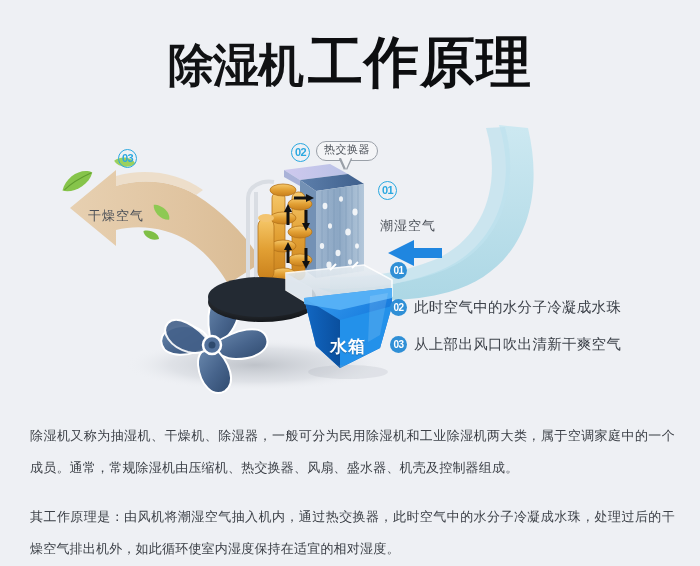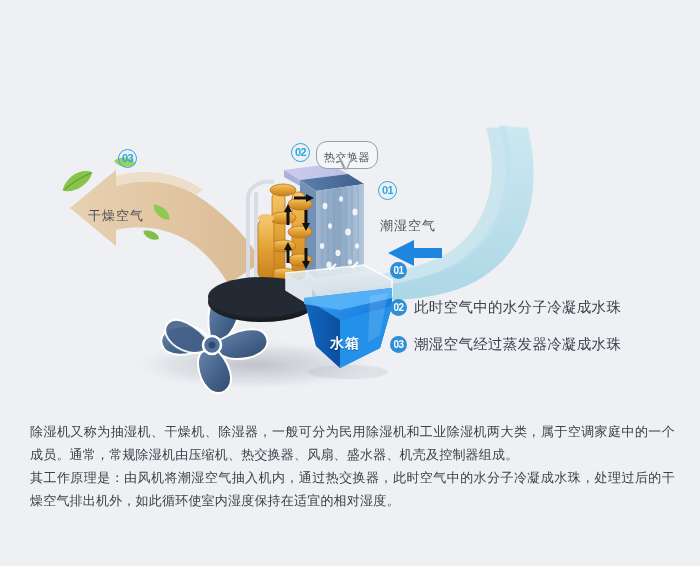--- a/index.html
+++ b/index.html
@@ -74,38 +74,38 @@
     color: #4a4f57;
     letter-spacing: 1px;
   }
 
   
   .bubble {
     position: absolute;
     background: #f4f5f7;
     border: 1.4px solid #9aa0a8;
     border-radius: 11px;
-    padding: 8px 7px 3px 7px;
+    padding: 0 7px 3px 7px;
     font-size: 11px;
     color: #4e535a;
     letter-spacing: 0.5px;
     white-space: nowrap;
   }
   .bubble-tail {
     position: absolute;
     width: 0; height: 0;
     border-left: 5px solid transparent;
     border-right: 5px solid transparent;
     border-top: 11px solid #f4f5f7;
     filter: drop-shadow(0 1.4px 0 #9aa0a8) drop-shadow(1.2px 0 0 #9aa0a8) drop-shadow(-1.2px 0 0 #9aa0a8);
   }
 
   .tank-label {
     position: absolute;
-    font-size: 14px;
+    font-size: 17px;
     color: #ffffff;
     font-weight: 700;
     letter-spacing: 1px;
     text-shadow: 0 1px 1px rgba(0,0,0,.25);
   }
 
   
   .watermark {
     position: absolute;
     left: 203px; top: 258px;
@@ -156,32 +156,35 @@
   }
 
   
   .body-copy {
     position: absolute;
     left: 30px; top: 420px;
     width: 645px;
   }
   .para {
     font-size: 13px;
-    line-height: 23px;
+    line-height: 32px;
     color: #3c4047;
     letter-spacing: 0.2px;
     text-align: justify;
   }
-  .para + .para { }
+  .para + .para { margin-top: 17px; }
 </style>
 </head>
 <body>
 
 <div id="page">
 
+  <div class="title-bar">
+    <span class="title-a">除湿机</span><span class="title-b">工作原理</span>
+  </div>
 
   <div class="diagram">
 
     <svg width="700" height="290" viewBox="0 0 700 290" xmlns="http://www.w3.org/2000/svg">
       <defs>
         <linearGradient id="gBeige" x1="0" y1="0" x2="1" y2="0">
           <stop offset="0%" stop-color="#e7d0b1"></stop>
           <stop offset="60%" stop-color="#e0c4a0"></stop>
           <stop offset="100%" stop-color="#d9bb93"></stop>
         </linearGradient>
@@ -413,21 +416,21 @@
   <div class="steps">
     <div class="step">
       <span class="step-badge">01</span>
     </div>
     <div class="step">
       <span class="step-badge">02</span>
       <span class="step-text">此时空气中的水分子冷凝成水珠</span>
     </div>
     <div class="step">
       <span class="step-badge">03</span>
-      <span class="step-text">潮湿空气经过蒸发器冷凝成水珠</span>
+      <span class="step-text">从上部出风口吹出清新干爽空气</span>
     </div>
   </div>
 
   <div class="body-copy">
     <p class="para">除湿机又称为抽湿机、干燥机、除湿器，一般可分为民用除湿机和工业除湿机两大类，属于空调家庭中的一个成员。通常，常规除湿机由压缩机、热交换器、风扇、盛水器、机壳及控制器组成。</p>
     <p class="para">其工作原理是：由风机将潮湿空气抽入机内，通过热交换器，此时空气中的水分子冷凝成水珠，处理过后的干燥空气排出机外，如此循环使室内湿度保持在适宜的相对湿度。</p>
   </div>
 
 </div>
 

